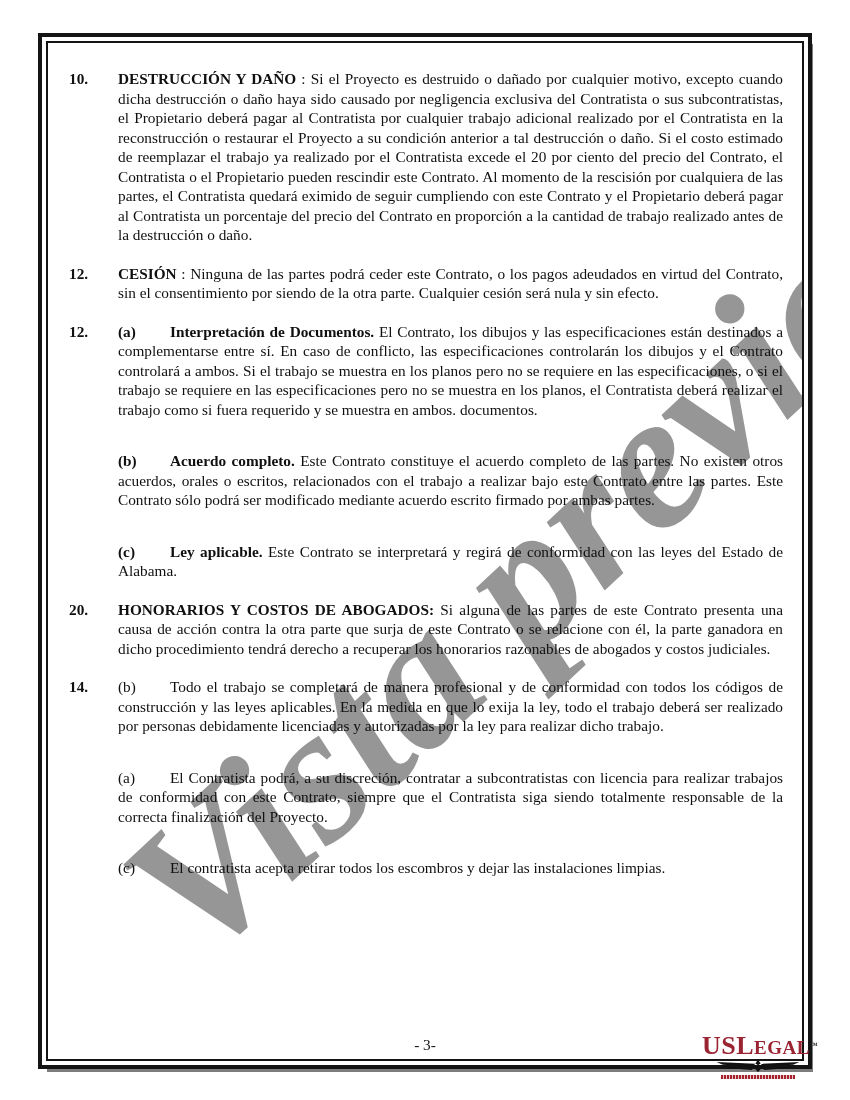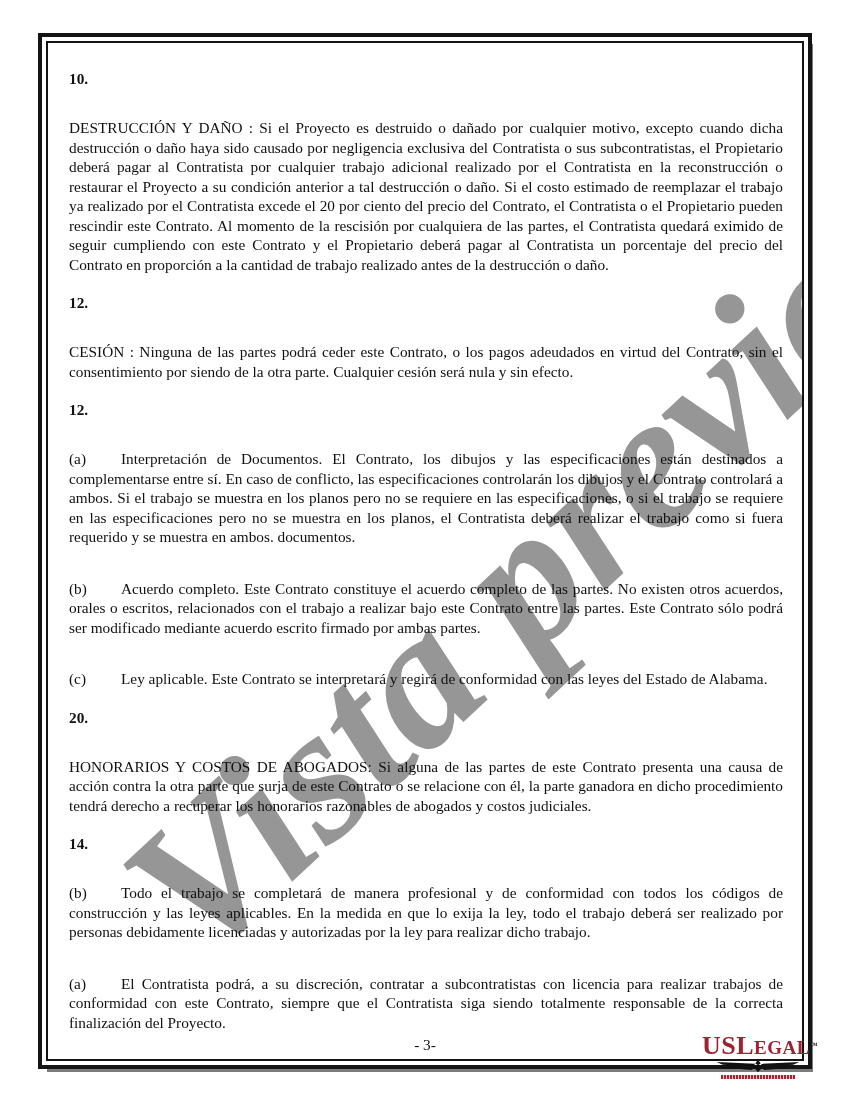--- a/index.html
+++ b/index.html
@@ -11,27 +11,27 @@
   .sheet-inner{position:relative;box-sizing:border-box;width:100%;height:100%;
          border:2px solid #141414;overflow:hidden;background:#fff;}
   
   .watermark{position:absolute;left:-205px;top:452px;width:1320px;height:200px;line-height:200px;
          text-align:center;transform:rotate(-43deg);
          font-style:italic;font-weight:bold;font-size:195px;color:#969696;
          white-space:nowrap;z-index:0;user-select:none;}
   
   .content{position:relative;z-index:1;padding:26px 19px 0 21px;
          font-size:15.3px;line-height:19.5px;text-align:justify;}
-  .section{display:flex;margin-bottom:19px;flex-direction:column;}
+  .section{display:flex;margin-bottom:19px;}
   .sec-num{flex:0 0 49px;font-weight:bold;}
   .sec-body{flex:1;}
   .para{margin:0;}
   .para + .para{margin-top:32px;}
   .sub-label{display:inline-block;width:52px;}
-  .bold{font-weight:normal;}
+  .bold{font-weight:bold;}
   
   .footer{position:absolute;left:0;right:0;bottom:5px;text-align:center;z-index:1;
          font-size:15.3px;}
   
   .logo{position:absolute;right:-6px;bottom:-14px;z-index:6;text-align:left;width:112px;}
   .logo-text{font-weight:bold;line-height:24px;white-space:nowrap;letter-spacing:0.5px;}
   .logo-text .lg{font-size:26px;}
   .logo-text .sm{font-size:19px;}
   .logo-text .tm{font-size:8px;color:#222;vertical-align:super;letter-spacing:0;}
   .wings{display:block;margin:-2px auto 0 auto;}

